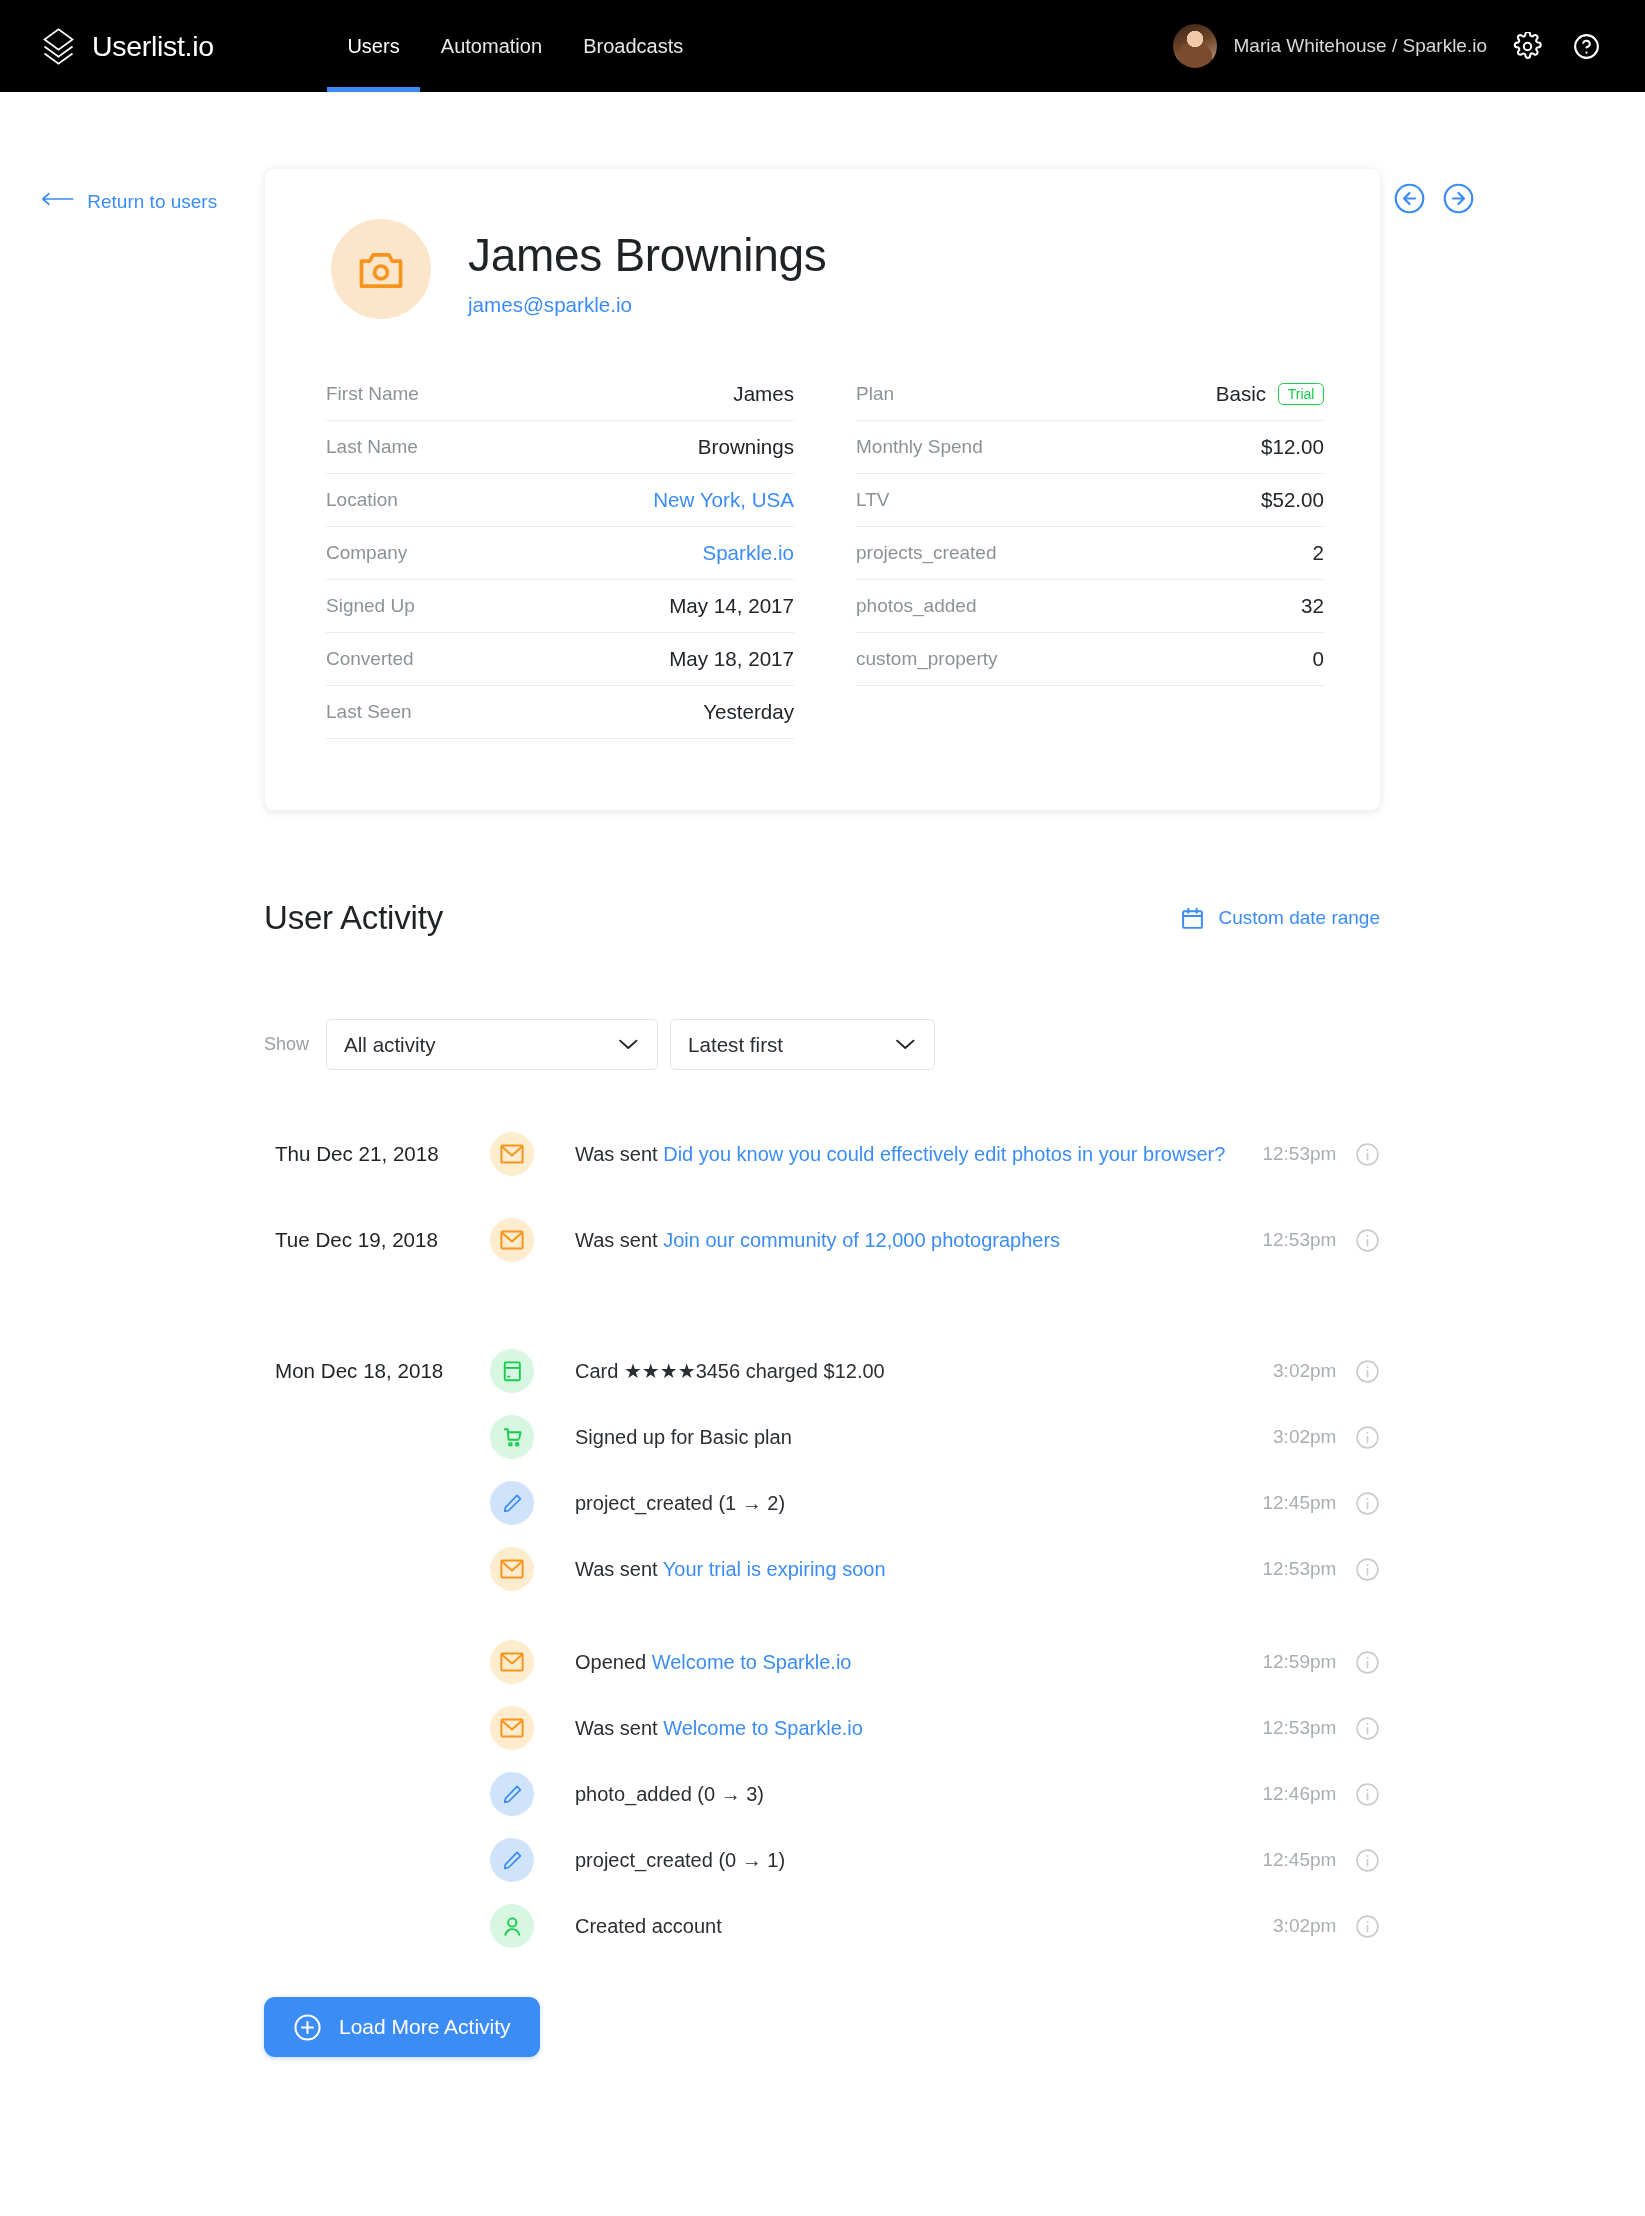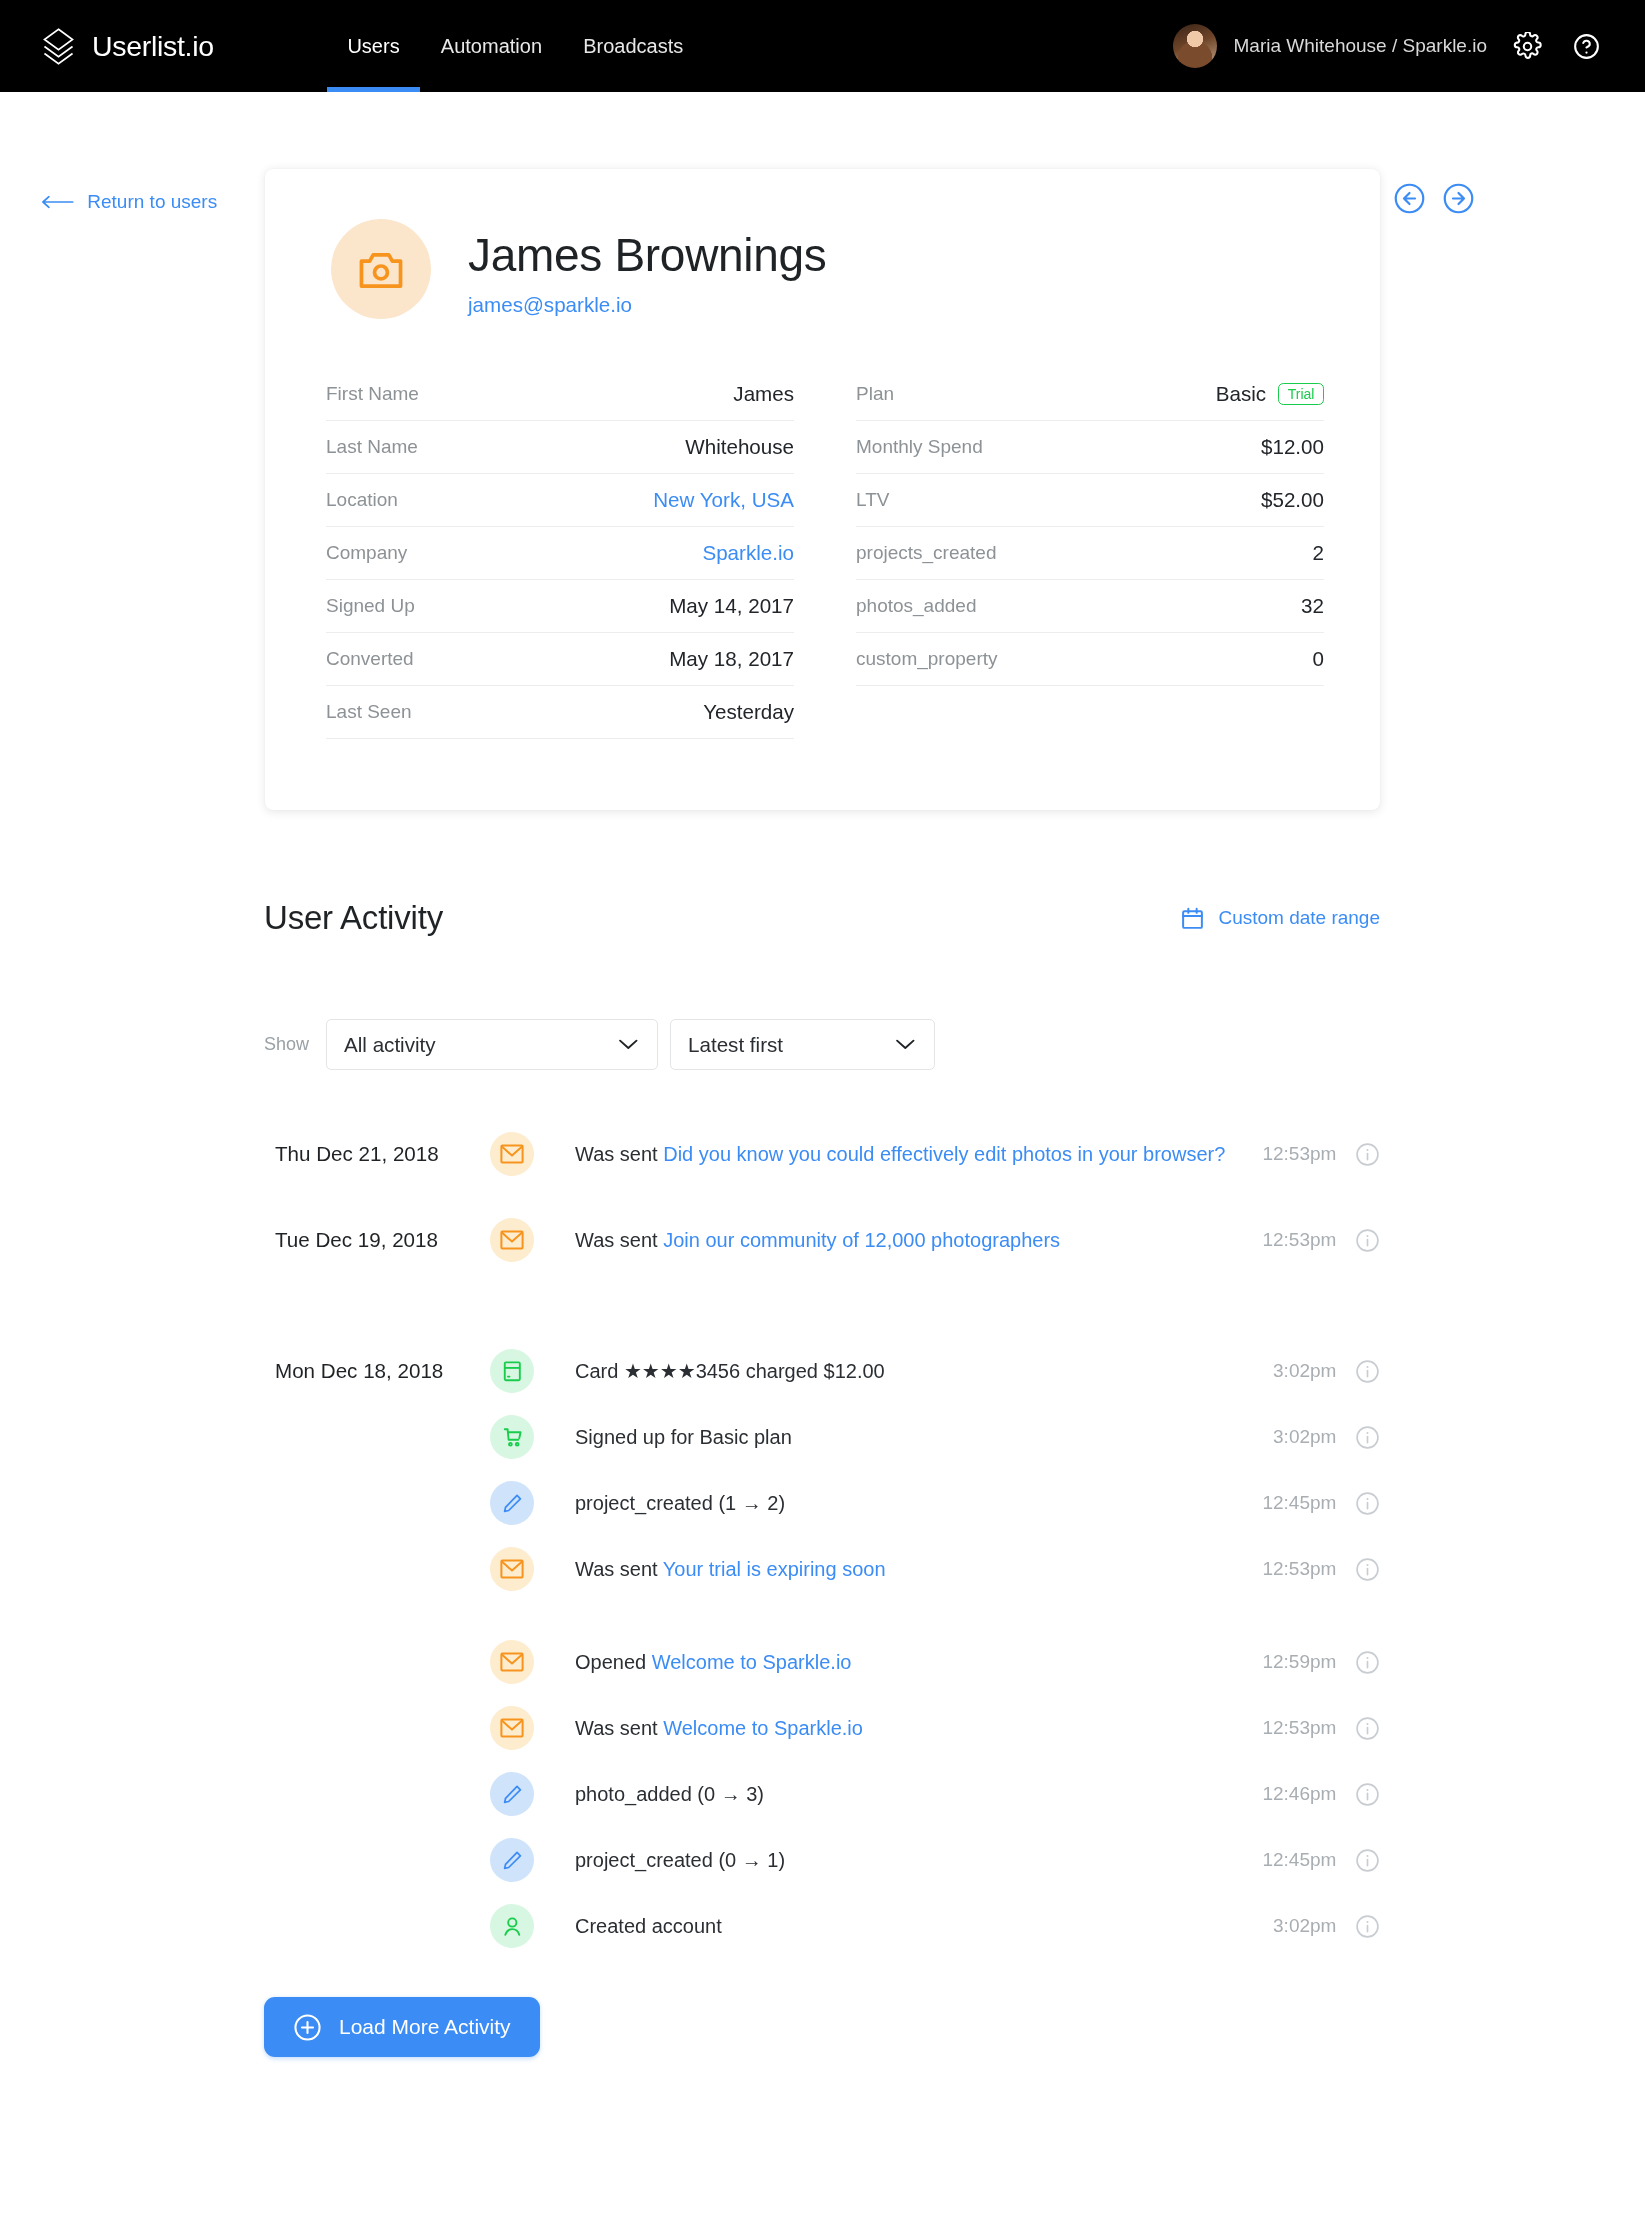--- a/index.html
+++ b/index.html
@@ -52,21 +52,21 @@
   }
   .user-label { color: #d9d9d9; font-size: 19px; white-space: nowrap; }
   .icon-btn {
     width: 38px; height: 38px; display:flex; align-items:center; justify-content:center;
     cursor: pointer; margin-left: 21px;
   }
 
   
   .return-link {
     position: absolute; left: 41px; top: 191px;
-    display: flex; align-items: center; gap: 13.3px;
+    display: flex; gap: 13.3px;
     color: #3b8cf4; font-size: 19px; text-decoration: none; cursor: pointer;
   }
   .pager {
     position: absolute; right: 171px; top: 182px;
     display: flex; align-items: center; gap: 16px;
   }
   .pager-btn { width: 33px; height: 33px; cursor: pointer; }
 
   
   .card {
@@ -241,21 +241,21 @@
 
   <div class="detail-cols">
 
     <div class="detail-col left">
       <div class="drow">
         <span class="dlabel">First Name</span>
         <span class="dvalue">James</span>
       </div>
       <div class="drow">
         <span class="dlabel">Last Name</span>
-        <span class="dvalue">Whitehouse</span>
+        <span class="dvalue">Brownings</span>
       </div>
       <div class="drow">
         <span class="dlabel">Location</span>
         <span class="dvalue link">New York, USA</span>
       </div>
       <div class="drow">
         <span class="dlabel">Company</span>
         <span class="dvalue link">Sparkle.io</span>
       </div>
       <div class="drow">

